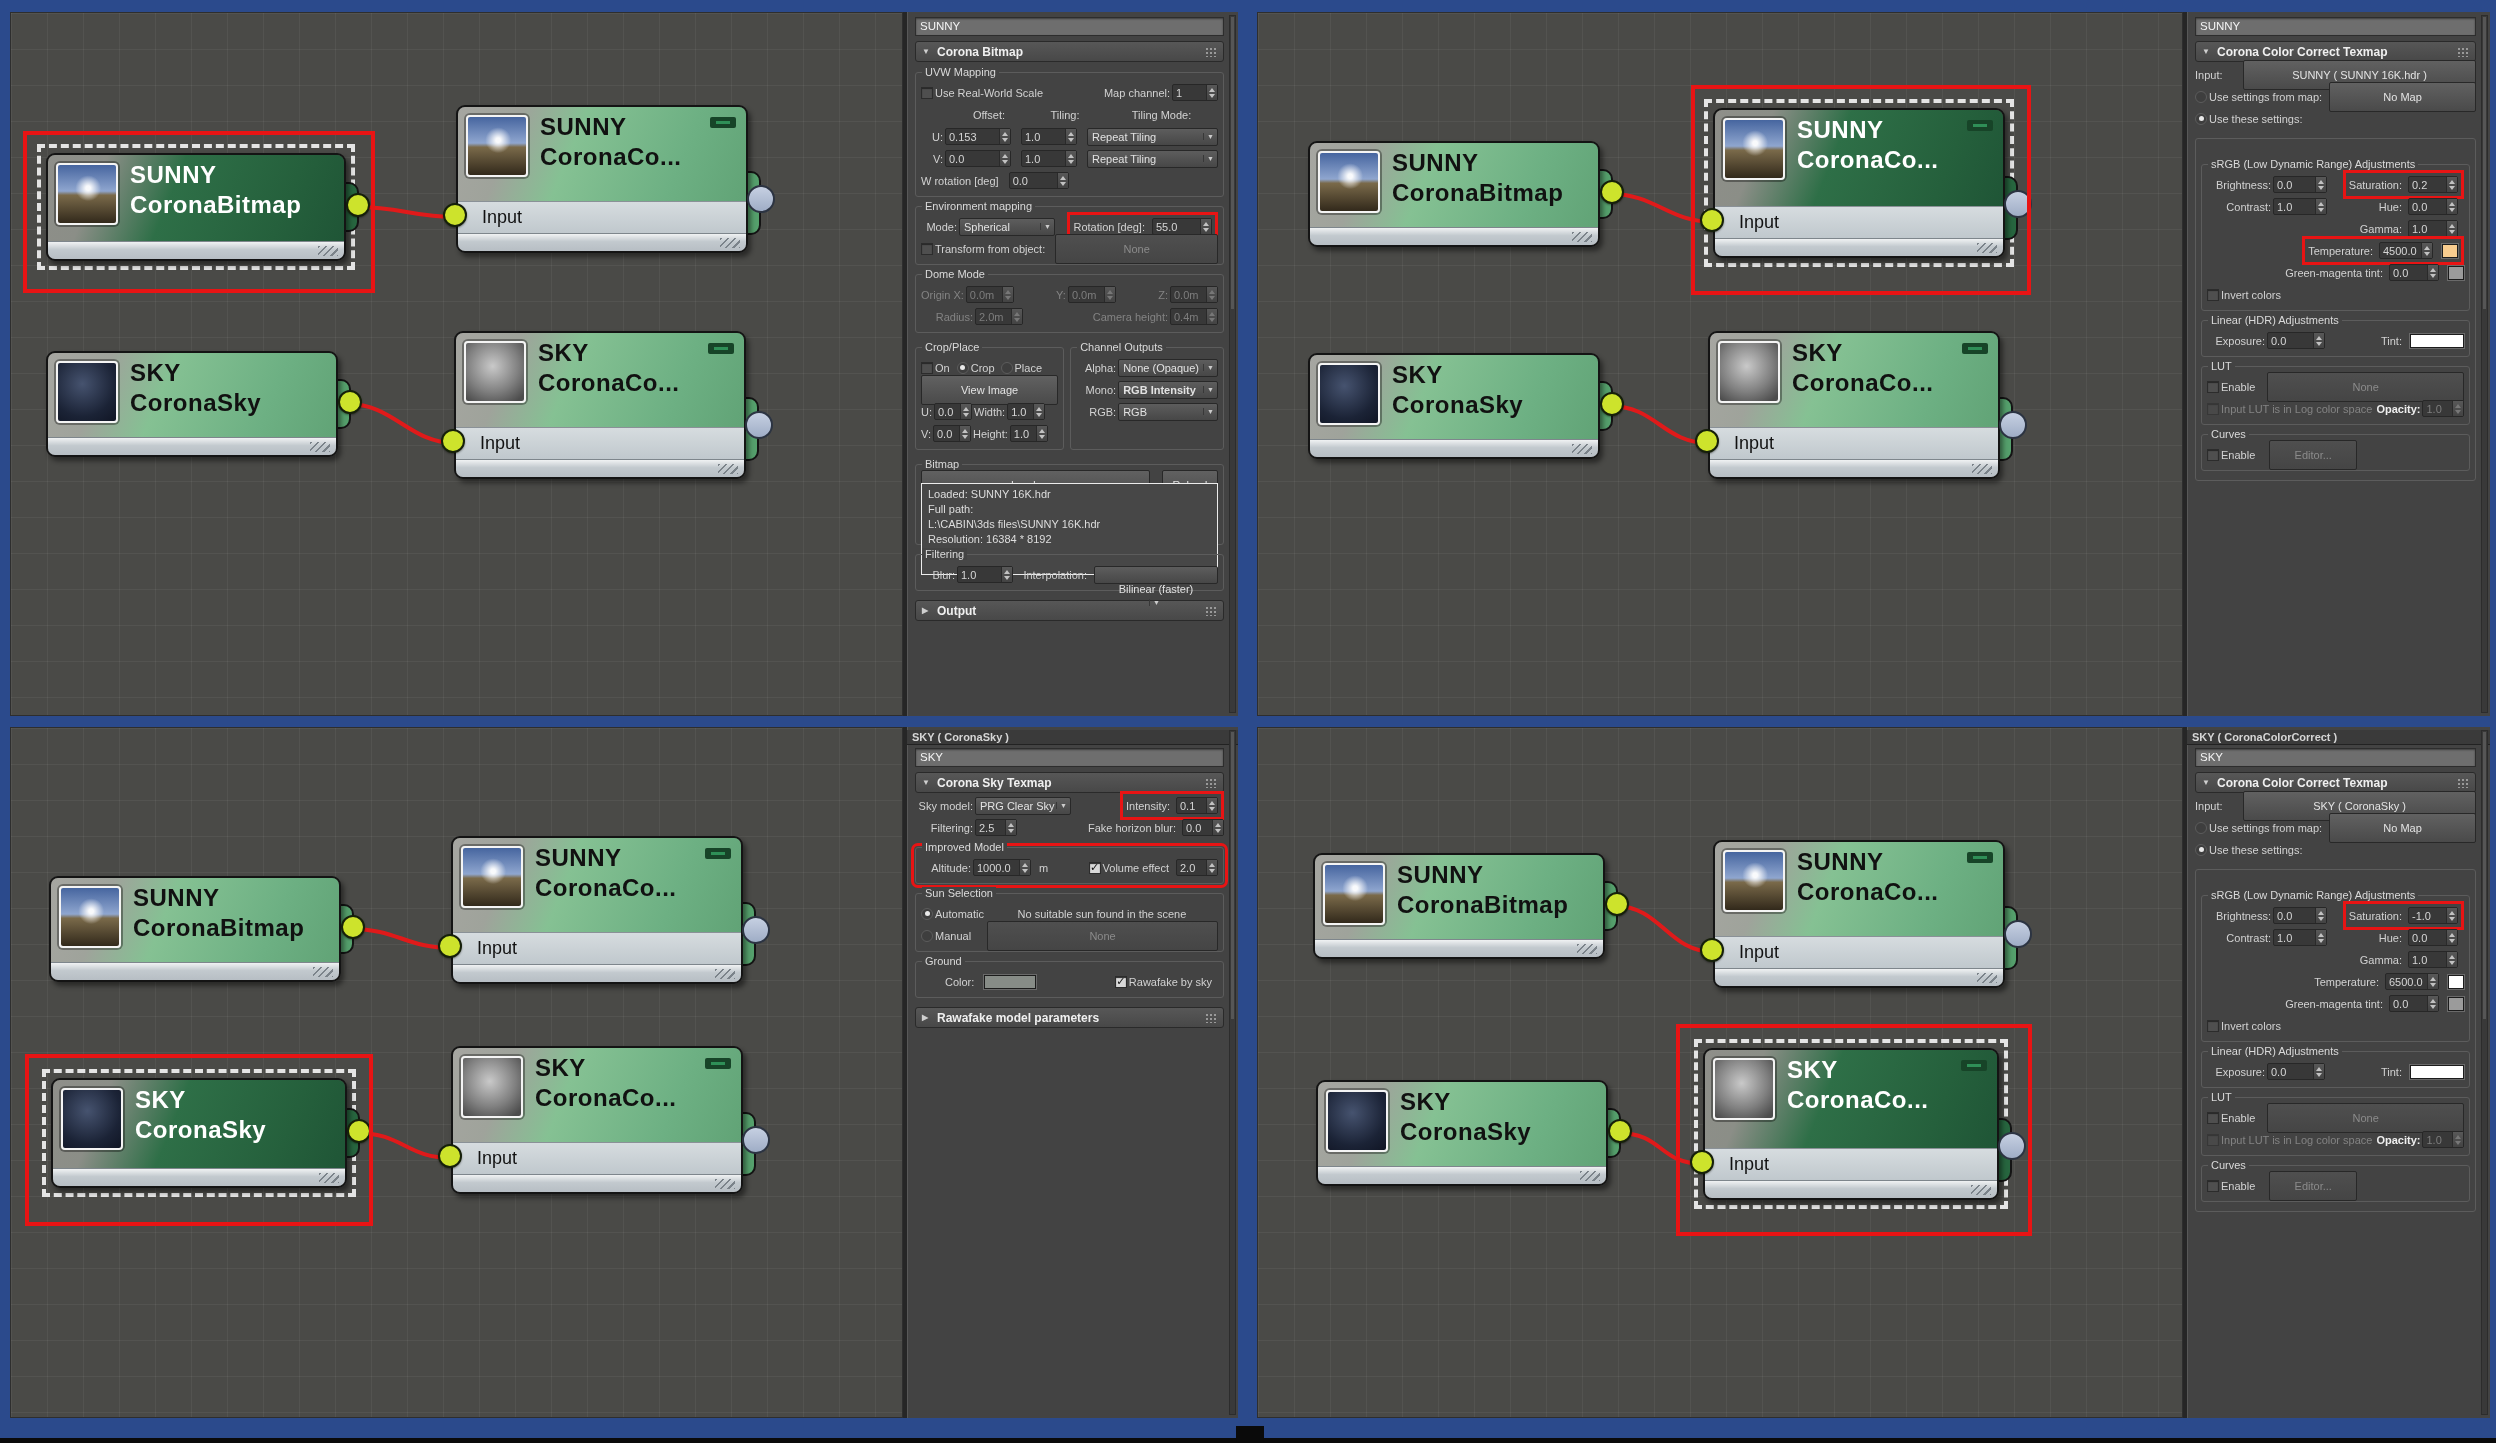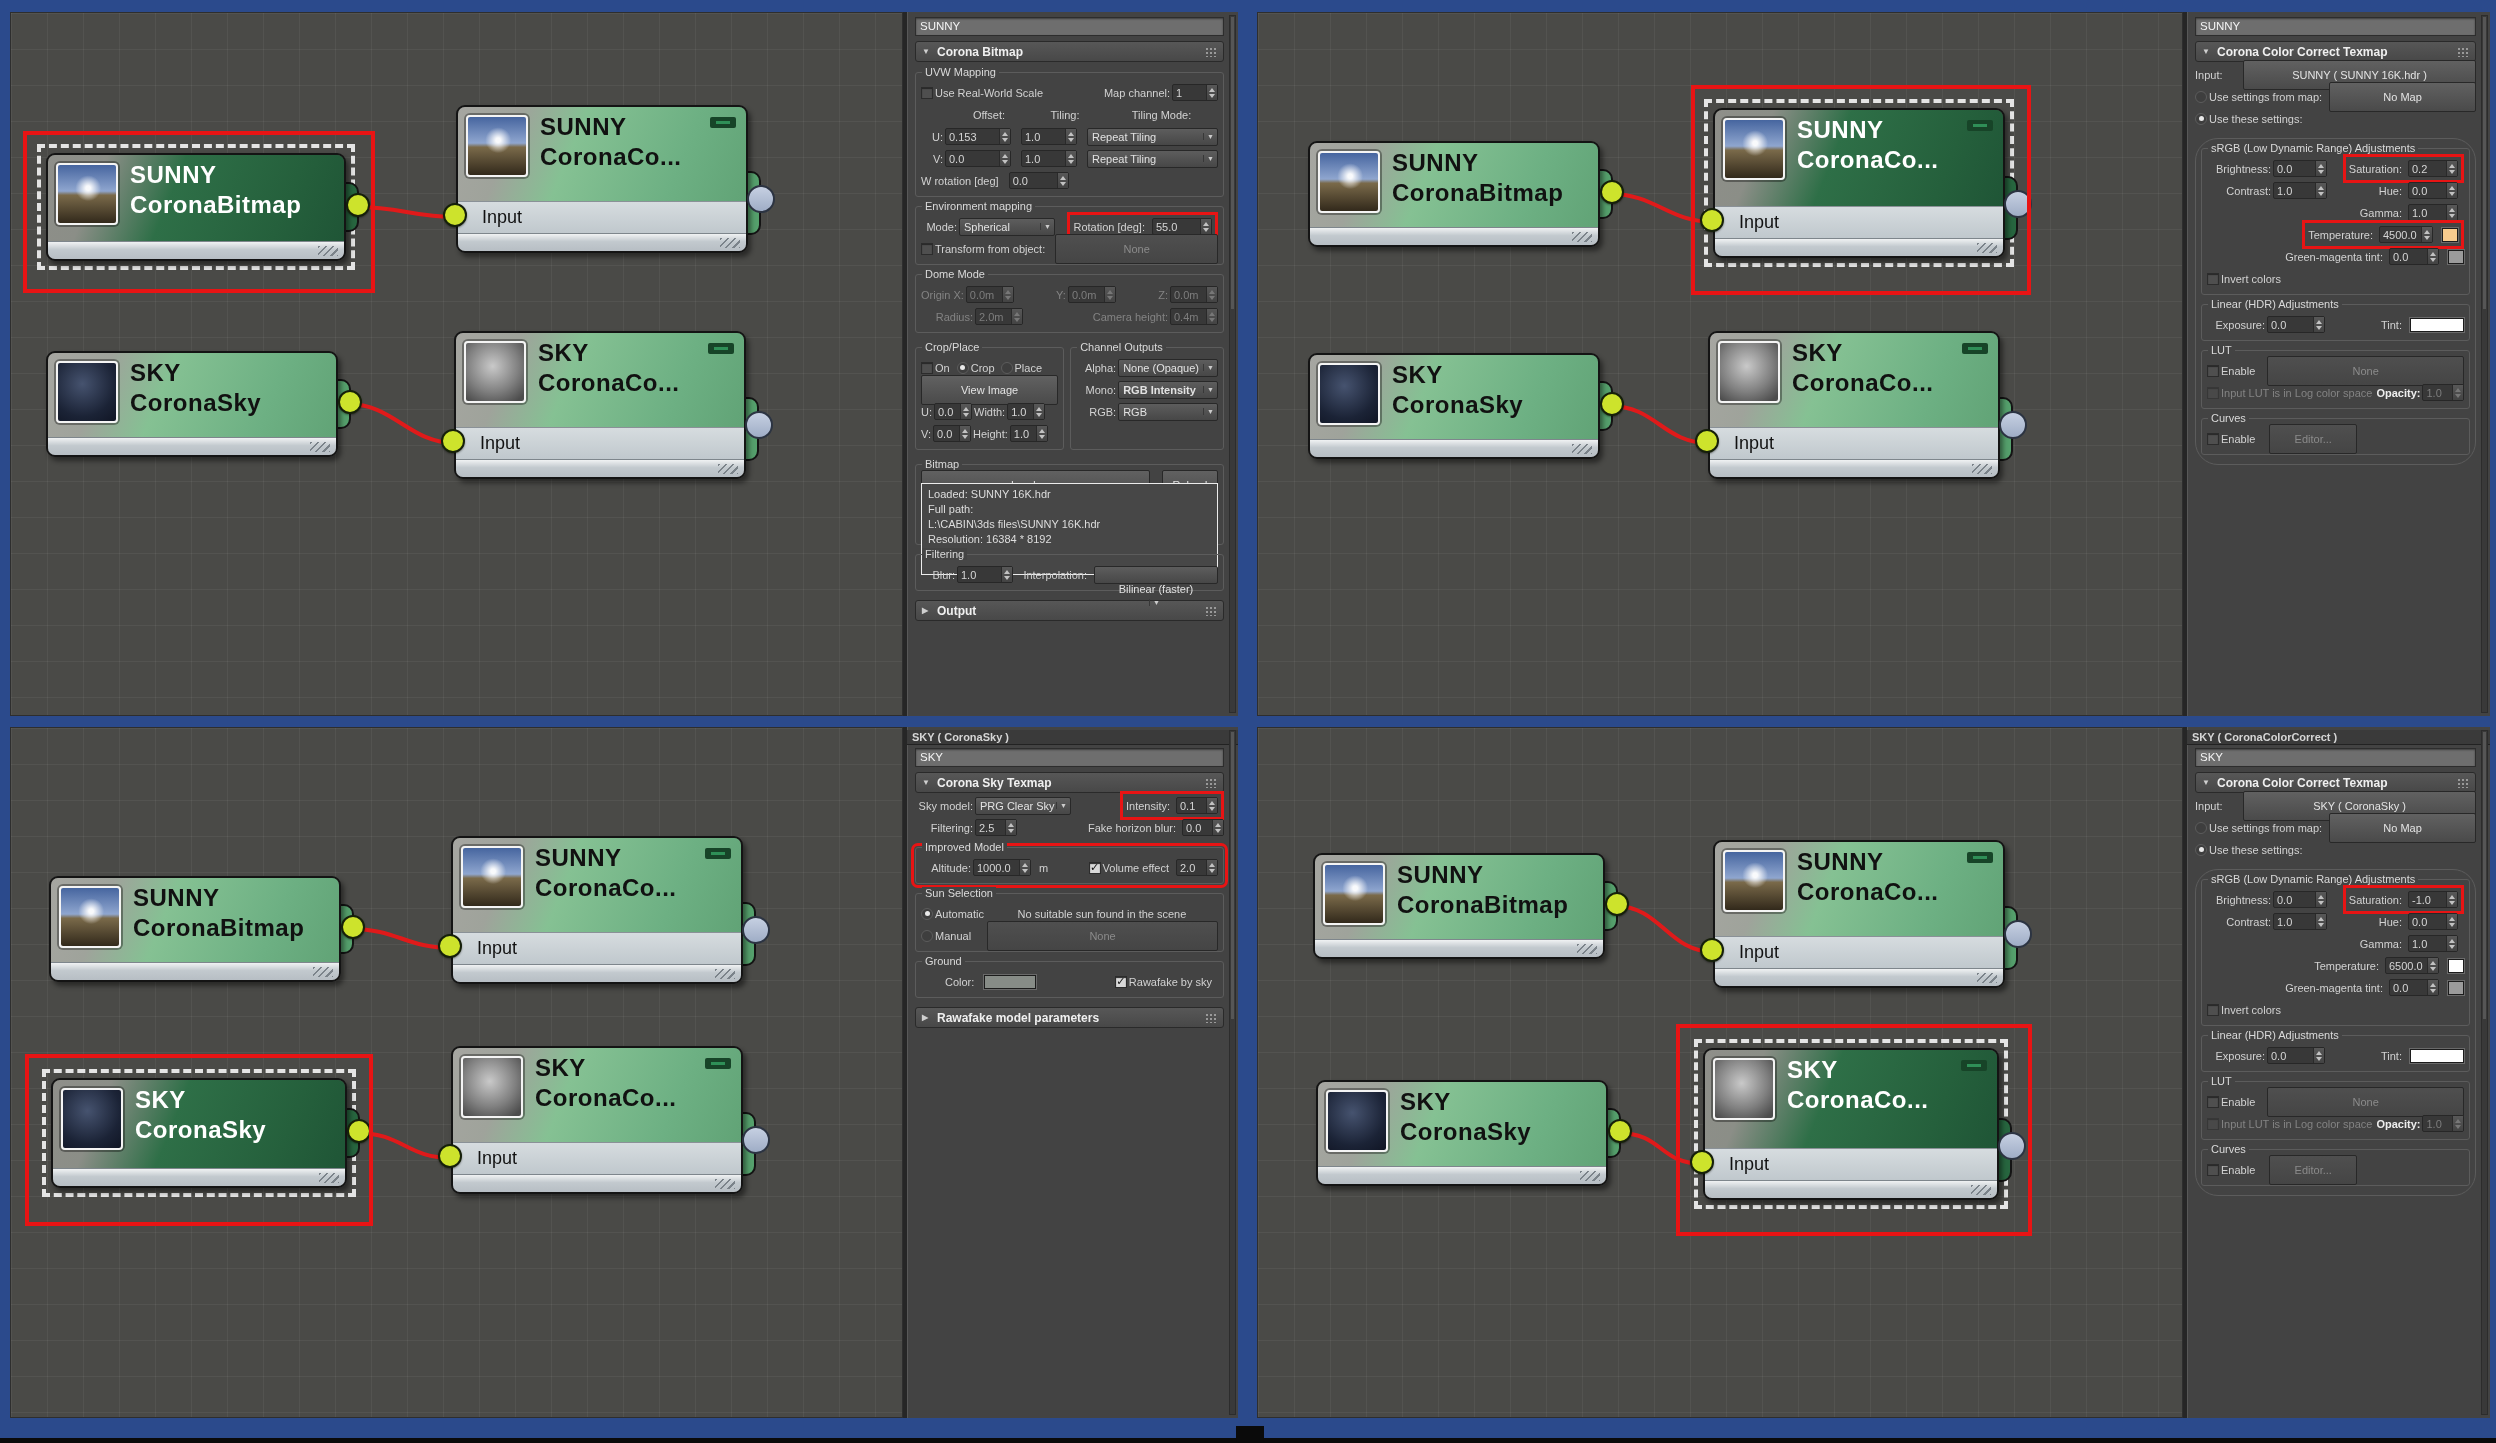--- a/index.html
+++ b/index.html
@@ -73,21 +73,21 @@
   color:#f4f4f4;font-size:11.5px;padding:2px 4px;margin:2px 0 5px;}
 .roll{margin:3px 0;}
 .rhead{height:21px;background:linear-gradient(#575757,#484848);border:1px solid #2a2a2a;border-radius:3px;
   display:flex;align-items:center;gap:6px;padding:0 6px;color:#f0f0f0;font-weight:bold;font-size:12px;}
 .arrow{font-size:8px;color:#cfcfcf;width:9px;}
 .grip{margin-left:auto;width:12px;height:10px;
   background-image:radial-gradient(#9a9a9a 1px,transparent 1.3px);background-size:4px 4px;}
 .rbody{padding:1px 0;}
 .grp{position:relative;border:1px solid #5c5c5c;border-radius:3px;margin:9px 0 5px;padding:8px 5px 4px;}
 .grp.red{outline:3px solid var(--red);outline-offset:1px;}
-.grp.notitle{padding-top:0;border-radius:23px;}
+.grp.notitle{padding-top:16px;}
 .gt{position:absolute;top:-7px;left:6px;background:var(--panelbg);padding:0 3px;font-size:11px;
   color:#dadada;white-space:nowrap;}
 .cols{display:flex;gap:6px;align-items:stretch;}
 .row{display:flex;align-items:center;height:21px;margin:1px 0;gap:2px;overflow:visible;}
 .lbl{white-space:nowrap;color:#d2d2d2;}
 .lbl.dis{color:#838383;}
 .lbl.b{font-weight:bold;color:#efefef;}
 .al-r{text-align:right;} .al-c{text-align:center;}
 .sp{flex:1;}
 .ispan{display:flex;align-items:center;gap:2px;}

